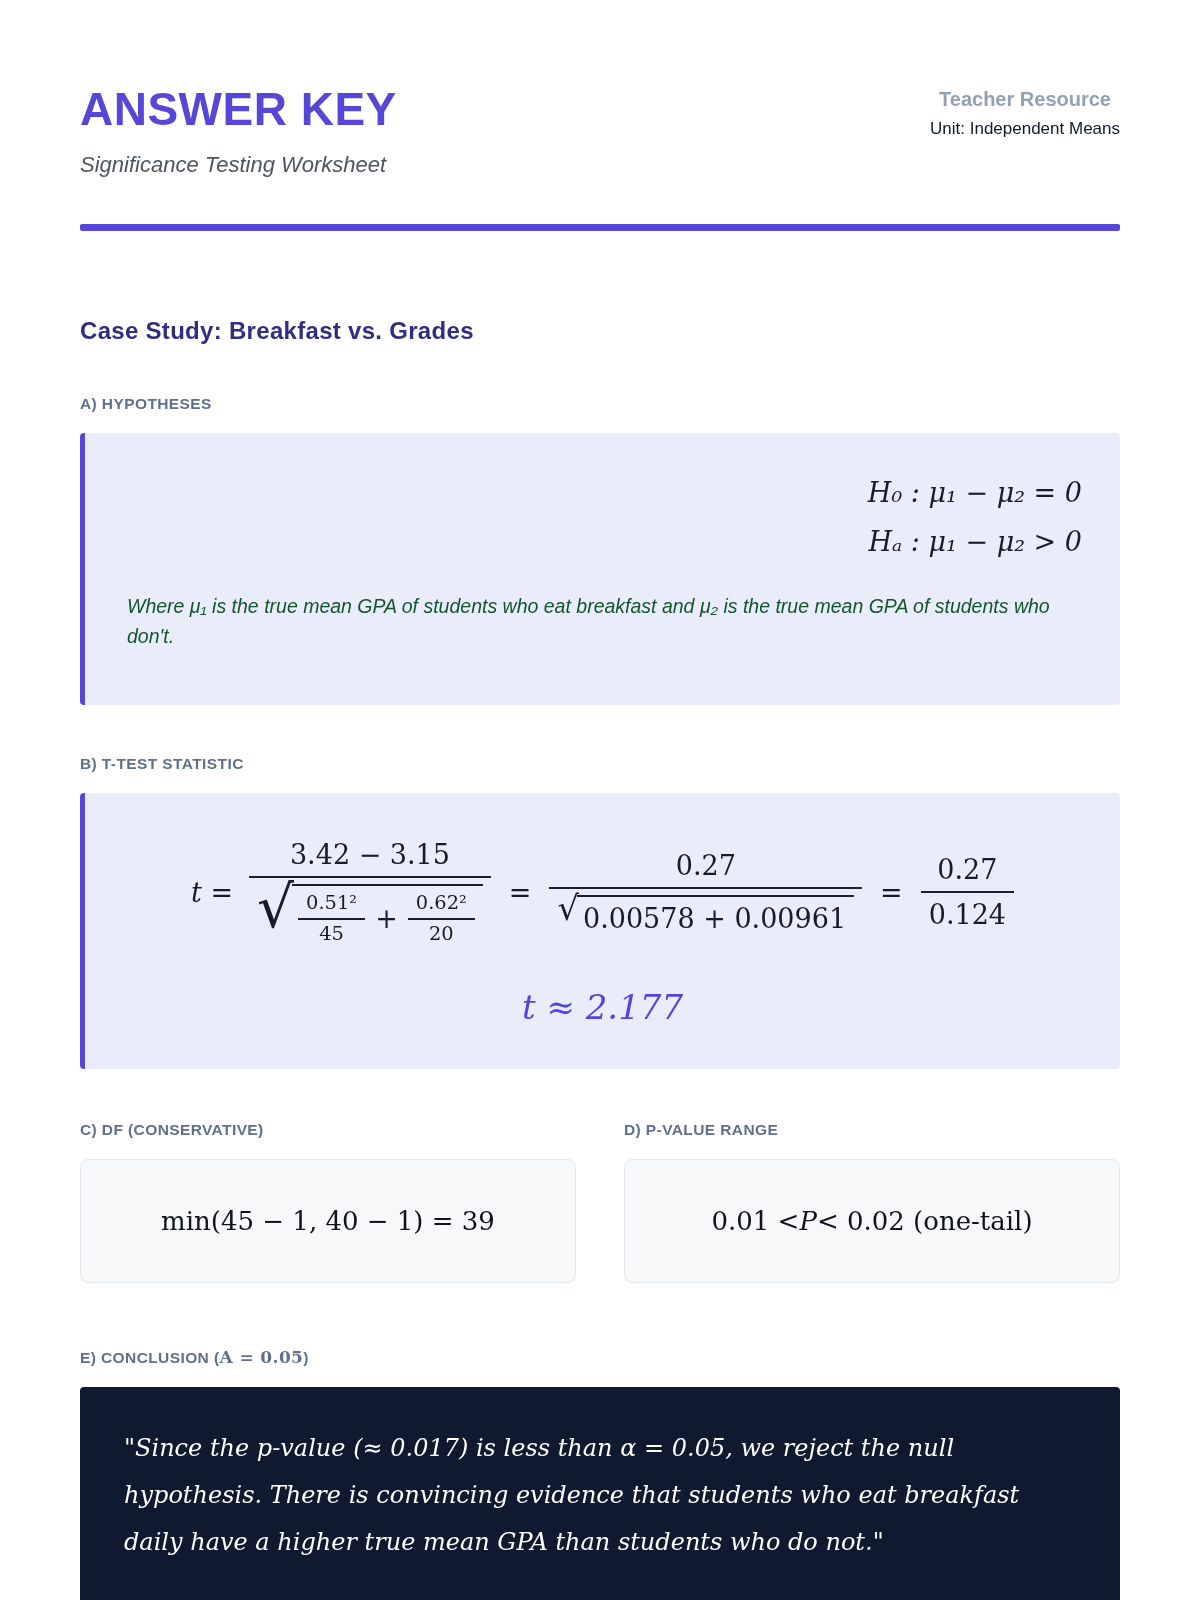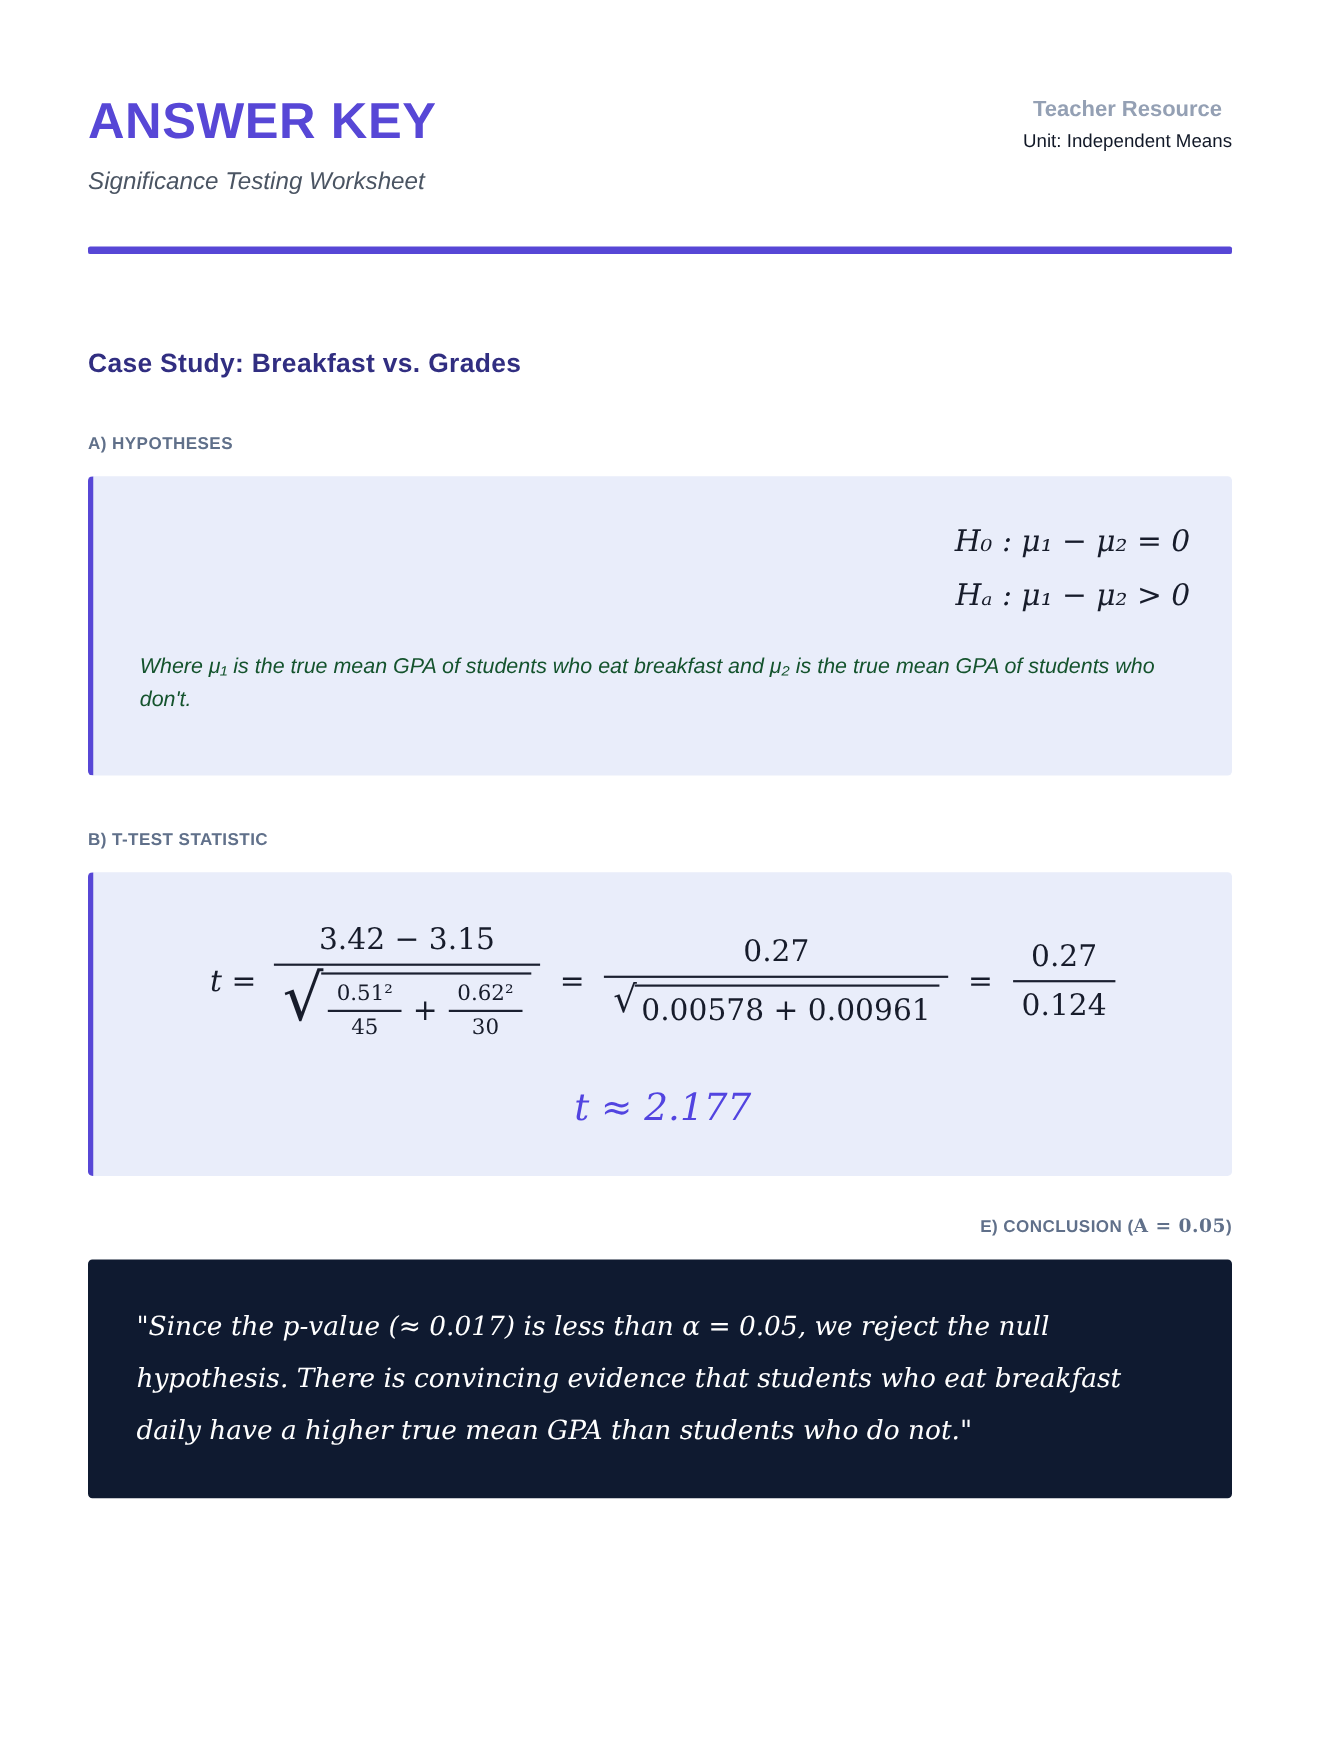--- a/index.html
+++ b/index.html
@@ -135,21 +135,21 @@
     display: flex;
     align-items: center;
     justify-content: center;
     font-family: "DejaVu Serif", serif;
     font-size: 26px;
     color: #10131f;
   }
   .it { font-style: italic; }
 
   
-  .e-label { margin-top: 36px; text-align: right; }
+  .e-label { margin-top: 64px; }
   .dark-panel {
     background: #0f1a30;
     border-radius: 4px;
     padding: 24px 44px;
     color: #ffffff;
   }
   .dark-panel p {
     margin: 14px 0;
     font-family: "DejaVu Serif", serif;
     font-style: italic;
@@ -198,21 +198,21 @@
             <span class="radicand">
               <span class="frac small">
                 <span class="num">0.51²</span>
                 <span class="bar"></span>
                 <span class="den">45</span>
               </span>
               <span class="op">+</span>
               <span class="frac small">
                 <span class="num">0.62²</span>
                 <span class="bar"></span>
-                <span class="den">30</span>
+                <span class="den">20</span>
               </span>
             </span>
           </span>
         </span>
       </span>
 
       <span class="op">=</span>
 
       <span class="frac">
         <span class="num">0.27</span>
@@ -230,20 +230,36 @@
       <span class="frac">
         <span class="num">0.27</span>
         <span class="bar"></span>
         <span class="den">0.124</span>
       </span>
     </div>
 
     <div class="result">t ≈ 2.177</div>
   </div>
 
+  <div class="two-col">
+    <div class="col">
+      <div class="section-label">C) DF (CONSERVATIVE)</div>
+      <div class="stat-box">
+        <span>min(45 − 1, 40 − 1) = 39</span>
+      </div>
+    </div>
+    <div class="col">
+      <div class="section-label">D) P-VALUE RANGE</div>
+      <div class="stat-box">
+        <span>0.01 &lt; </span>
+          <span class="it">P</span>
+          <span> &lt; 0.02 (one-tail)</span>
+      </div>
+    </div>
+  </div>
 
   <div class="section-label e-label">
     <span>E) CONCLUSION (</span><span class="label-math">A = 0.05</span><span>)</span>
   </div>
   <div class="dark-panel">
     <p>"Since the p-value (≈ 0.017) is less than α = 0.05, we reject the null hypothesis. There is convincing evidence that students who eat breakfast daily have a higher true mean GPA than students who do not."</p>
   </div>
 
 </div>
 

